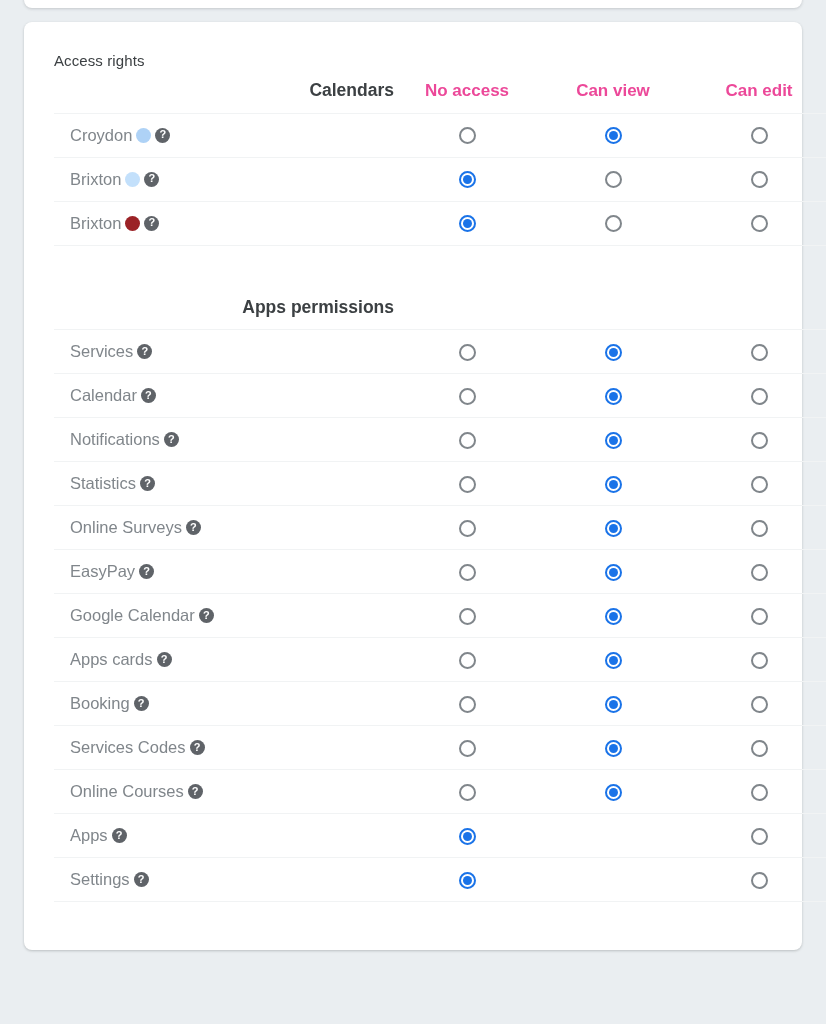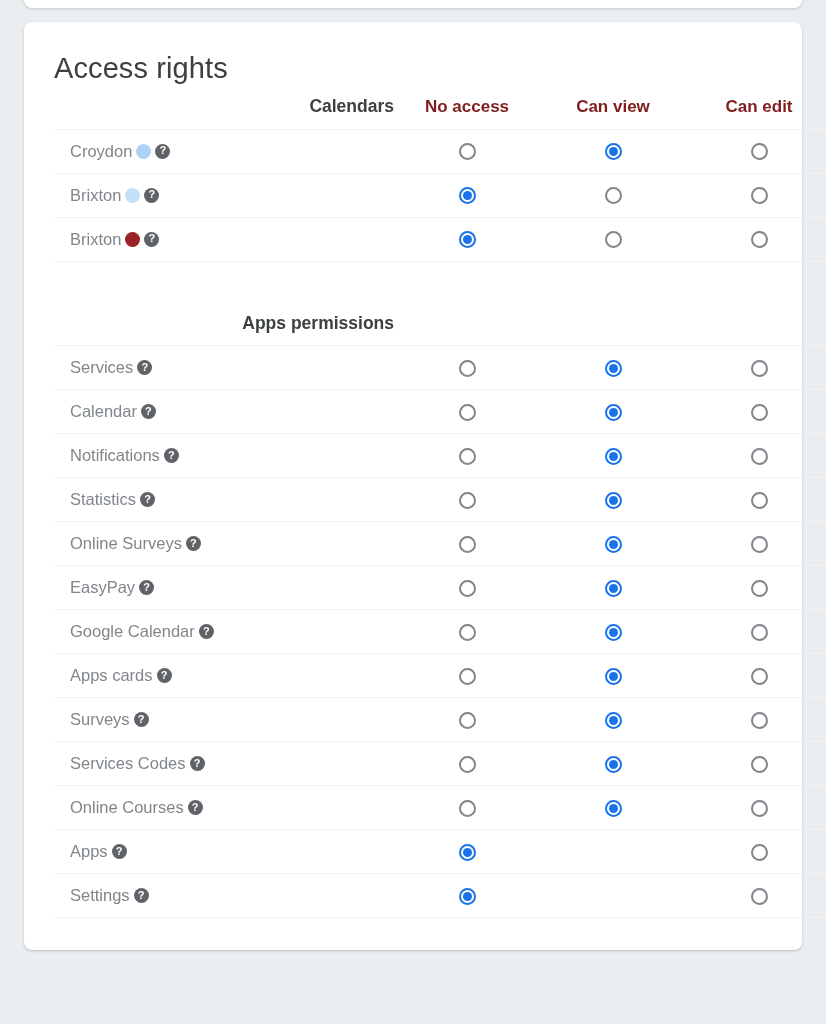--- a/index.html
+++ b/index.html
@@ -40,21 +40,21 @@
     top: 22px;
     width: 778px;
     height: 928px;
     background: #ffffff;
     border-radius: 8px;
     box-shadow: 0 1px 3px rgba(60,64,67,.18), 0 1px 2px rgba(60,64,67,.10);
     padding: 0 30px;
   }
 
   .card-title {
-    font-size: 29px;
+    font-size: 15px;
     font-weight: 400;
     color: #3c4043;
     letter-spacing: .1px;
     padding-top: 30px;
     padding-left: 0;
   }
 
   
   table.perm {
     width: 100%;
@@ -62,21 +62,21 @@
     table-layout: fixed;
   }
 
   col.c-label { width: 340px; }
   col.c-opt   { width: 146px; }
 
   th.section,
   th.colhead {
     font-size: 17px;
     font-weight: 700;
-    color: #7f1d1d;
+    color: #ec4899;
     text-align: center;
     padding: 0;
     height: 44px;
     vertical-align: middle;
   }
 
   th.section {
     text-align: right;
     font-weight: 700;
     color: #3c4043;
@@ -333,21 +333,21 @@
                 <span class="help">?</span>
               </div>
             </td>
             <td class="opt"><span class="radio"></span></td>
             <td class="opt"><span class="radio on"></span></td>
             <td class="opt"><span class="radio"></span></td>
           </tr>
           <tr class="divided">
             <td class="label">
               <div class="label-wrap">
-                <span>Surveys</span>
+                <span>Booking</span>
                 <span class="help">?</span>
               </div>
             </td>
             <td class="opt"><span class="radio"></span></td>
             <td class="opt"><span class="radio on"></span></td>
             <td class="opt"><span class="radio"></span></td>
           </tr>
           <tr class="divided">
             <td class="label">
               <div class="label-wrap">

